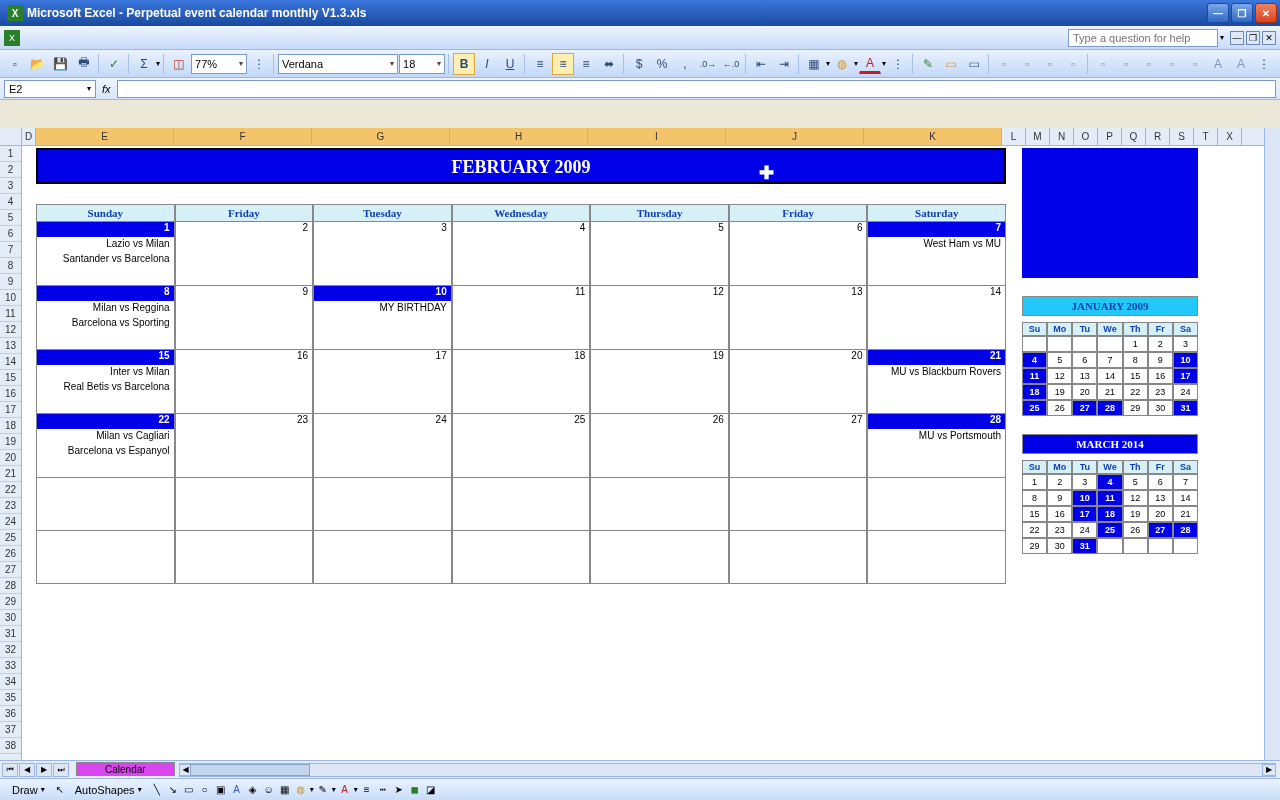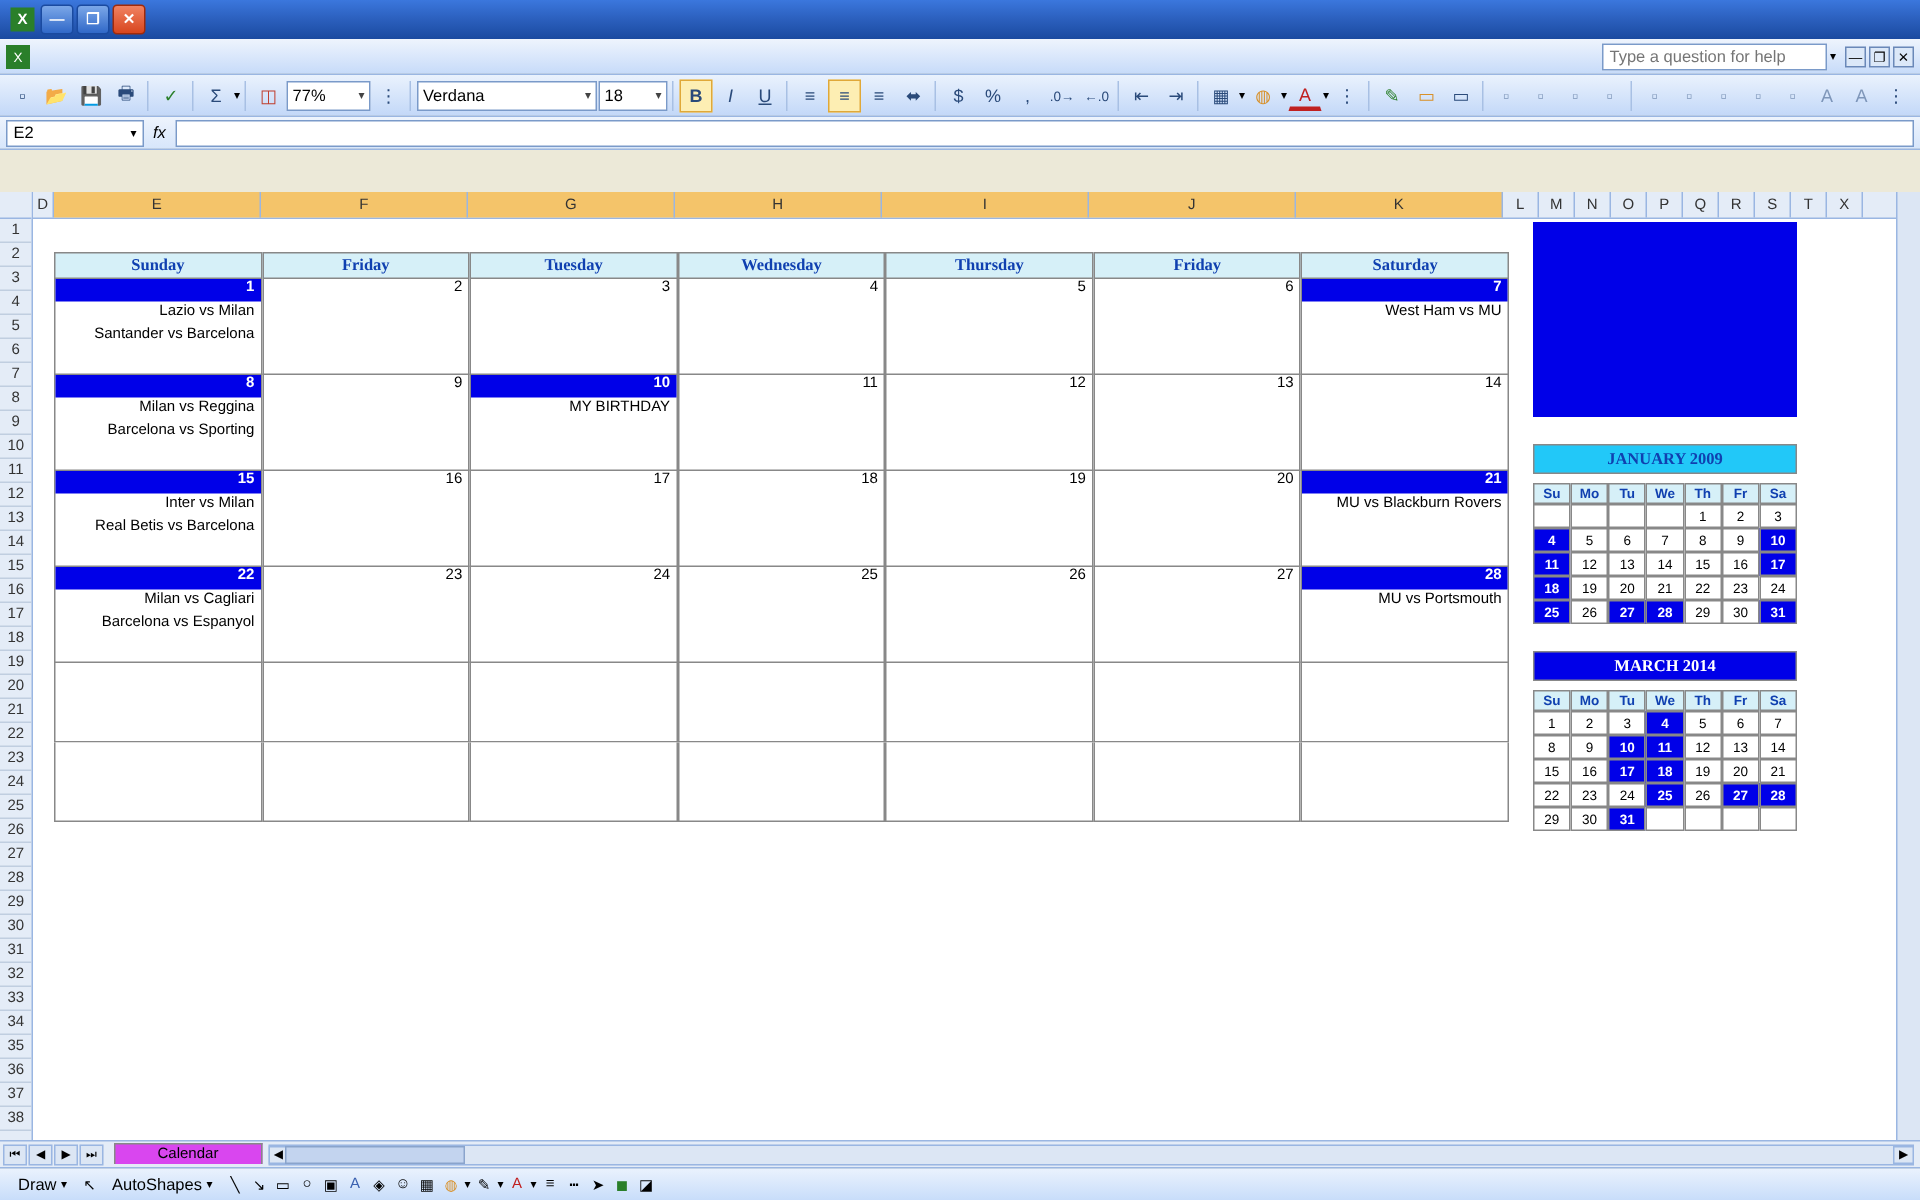--- a/index.html
+++ b/index.html
@@ -88,20 +88,21 @@
 
 .status{position:absolute;bottom:0;left:0;right:0;height:22px;background:linear-gradient(to bottom,#eaf2fd,#c8ddfa);border-top:1px solid #9ab6e2;display:flex;align-items:center;padding:0 6px;font-size:11px;gap:2px;}
 .status .sbtn{padding:1px 6px;display:flex;align-items:center;gap:3px;}
 .status .sico{width:14px;height:14px;display:flex;align-items:center;justify-content:center;font-size:10px;}
 </style>
 </head>
 <body>
 
 <div class="titlebar">
   <div class="app-icon">X</div>
+  <div class="title-text">Microsoft Excel - Perpetual event calendar monthly V1.3.xls</div>
   <div class="winbtns">
     <div class="winbtn">—</div>
     <div class="winbtn">❐</div>
     <div class="winbtn close">✕</div>
   </div>
 </div>
 
 <div class="menubar">
   <div class="xls">X</div>
   <input class="helpbox" placeholder="Type a question for help" style="">
@@ -256,20 +257,24 @@
           <div class="ch" style="width: 24px;">P</div>
           <div class="ch" style="width: 24px;">Q</div>
           <div class="ch" style="width: 24px;">R</div>
           <div class="ch" style="width: 24px;">S</div>
           <div class="ch" style="width: 24px;">T</div>
           <div class="ch" style="width: 24px;">X</div>
         </div>
       <div class="grid">
 
         <div class="cal">
+          <div class="cal-title">
+            <span>FEBRUARY 2009</span>
+            <span class="plus">✚</span>
+          </div>
           <div class="cal-head" id="calhead">
               <div class="dh">Sunday</div>
               <div class="dh">Friday</div>
               <div class="dh">Tuesday</div>
               <div class="dh">Wednesday</div>
               <div class="dh">Thursday</div>
               <div class="dh">Friday</div>
               <div class="dh">Saturday</div>
             </div>
           <div id="weeks">

